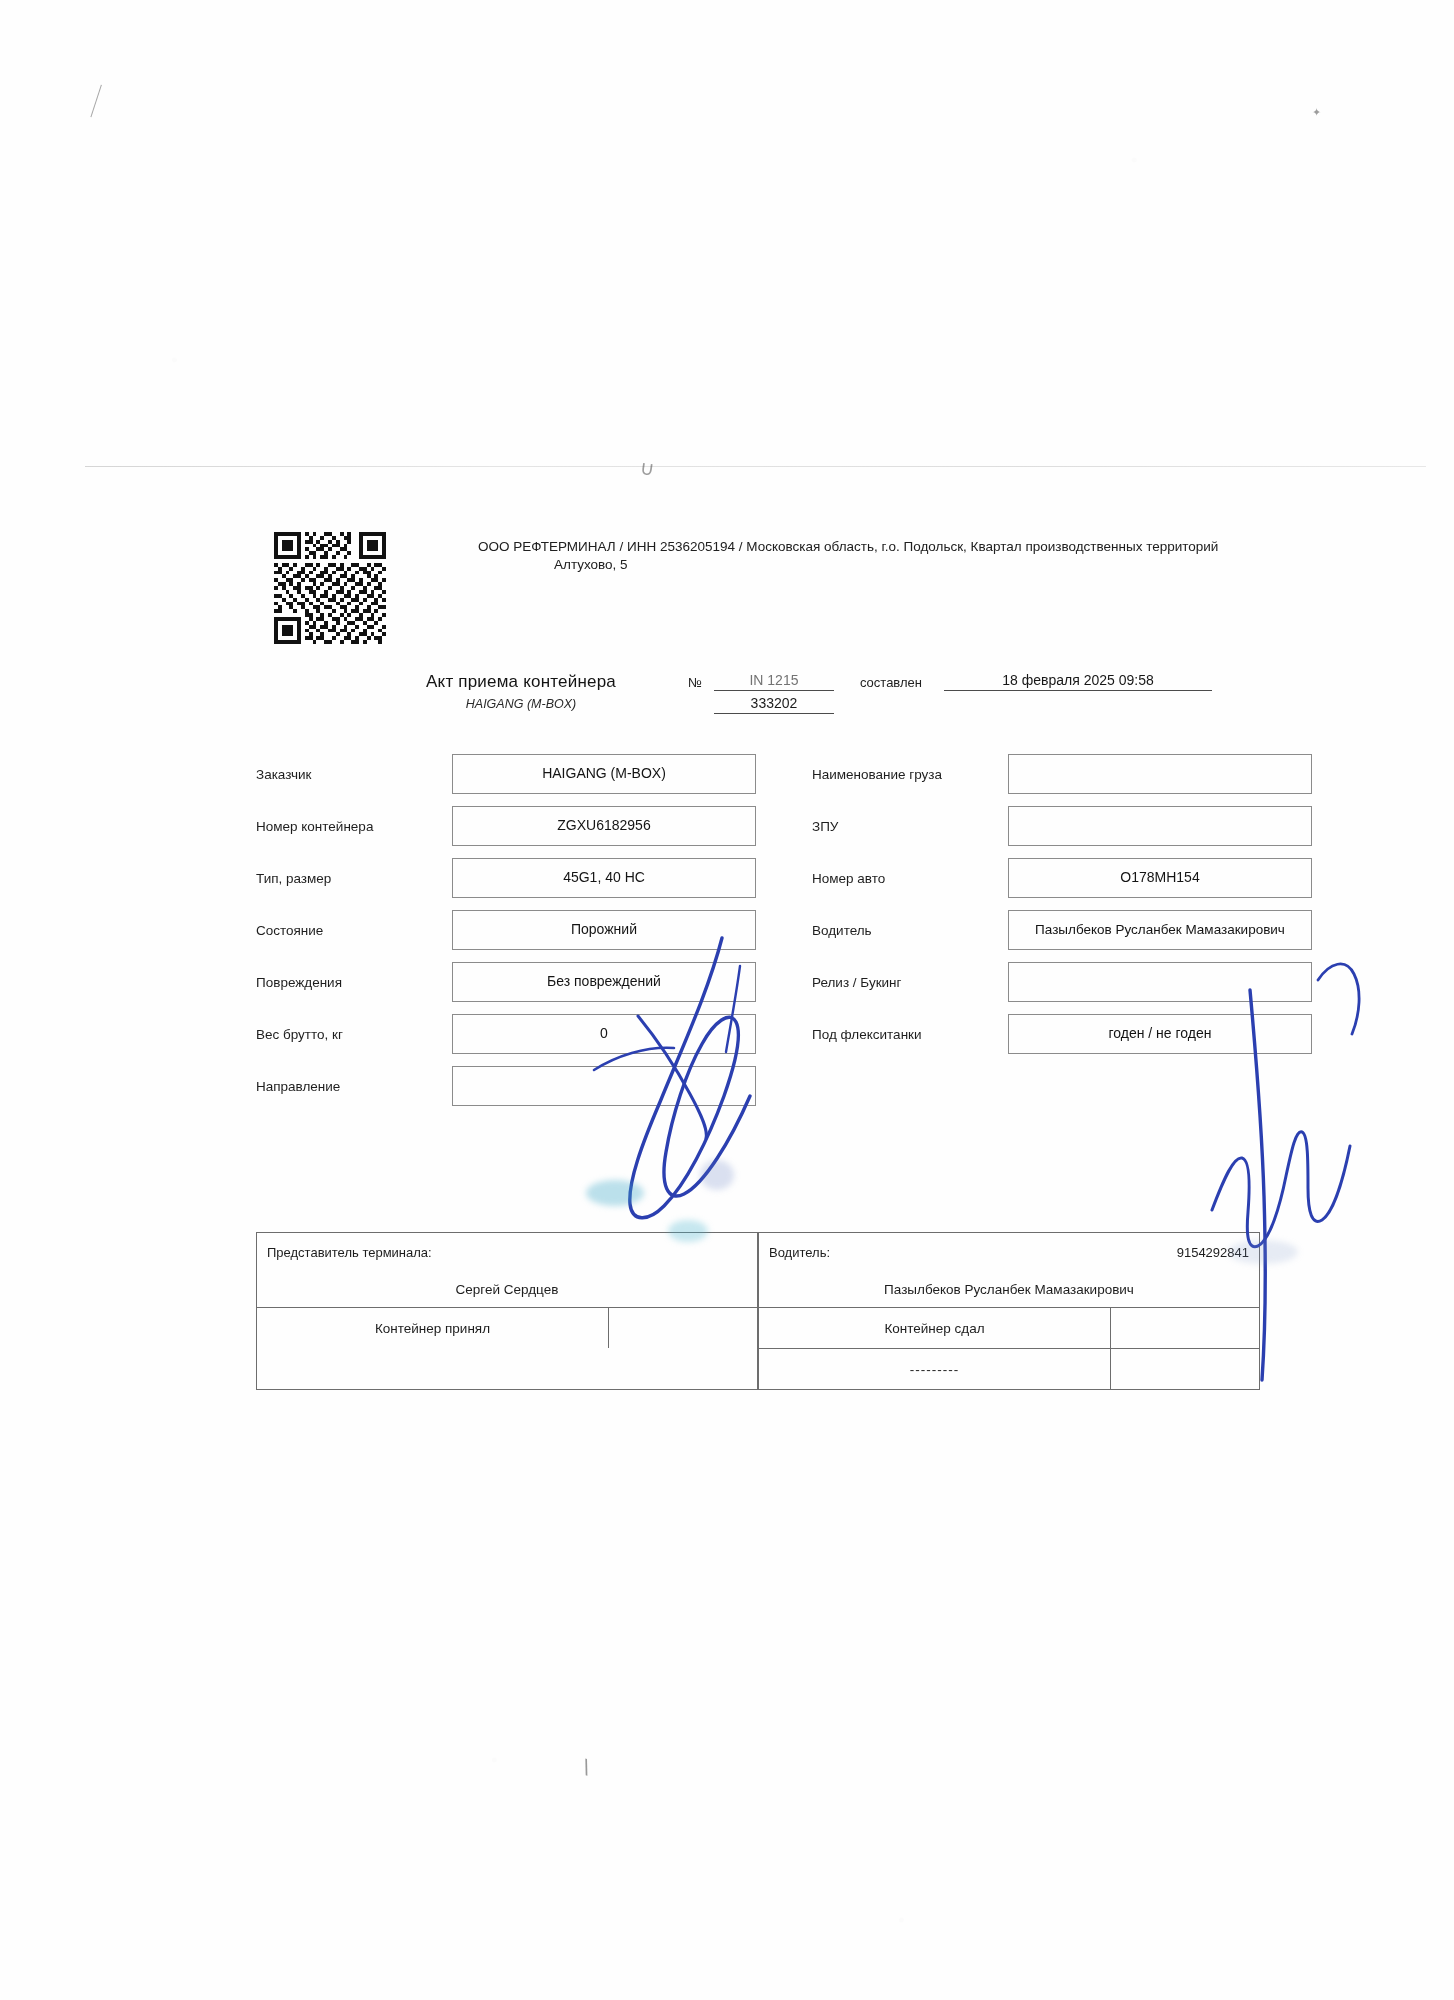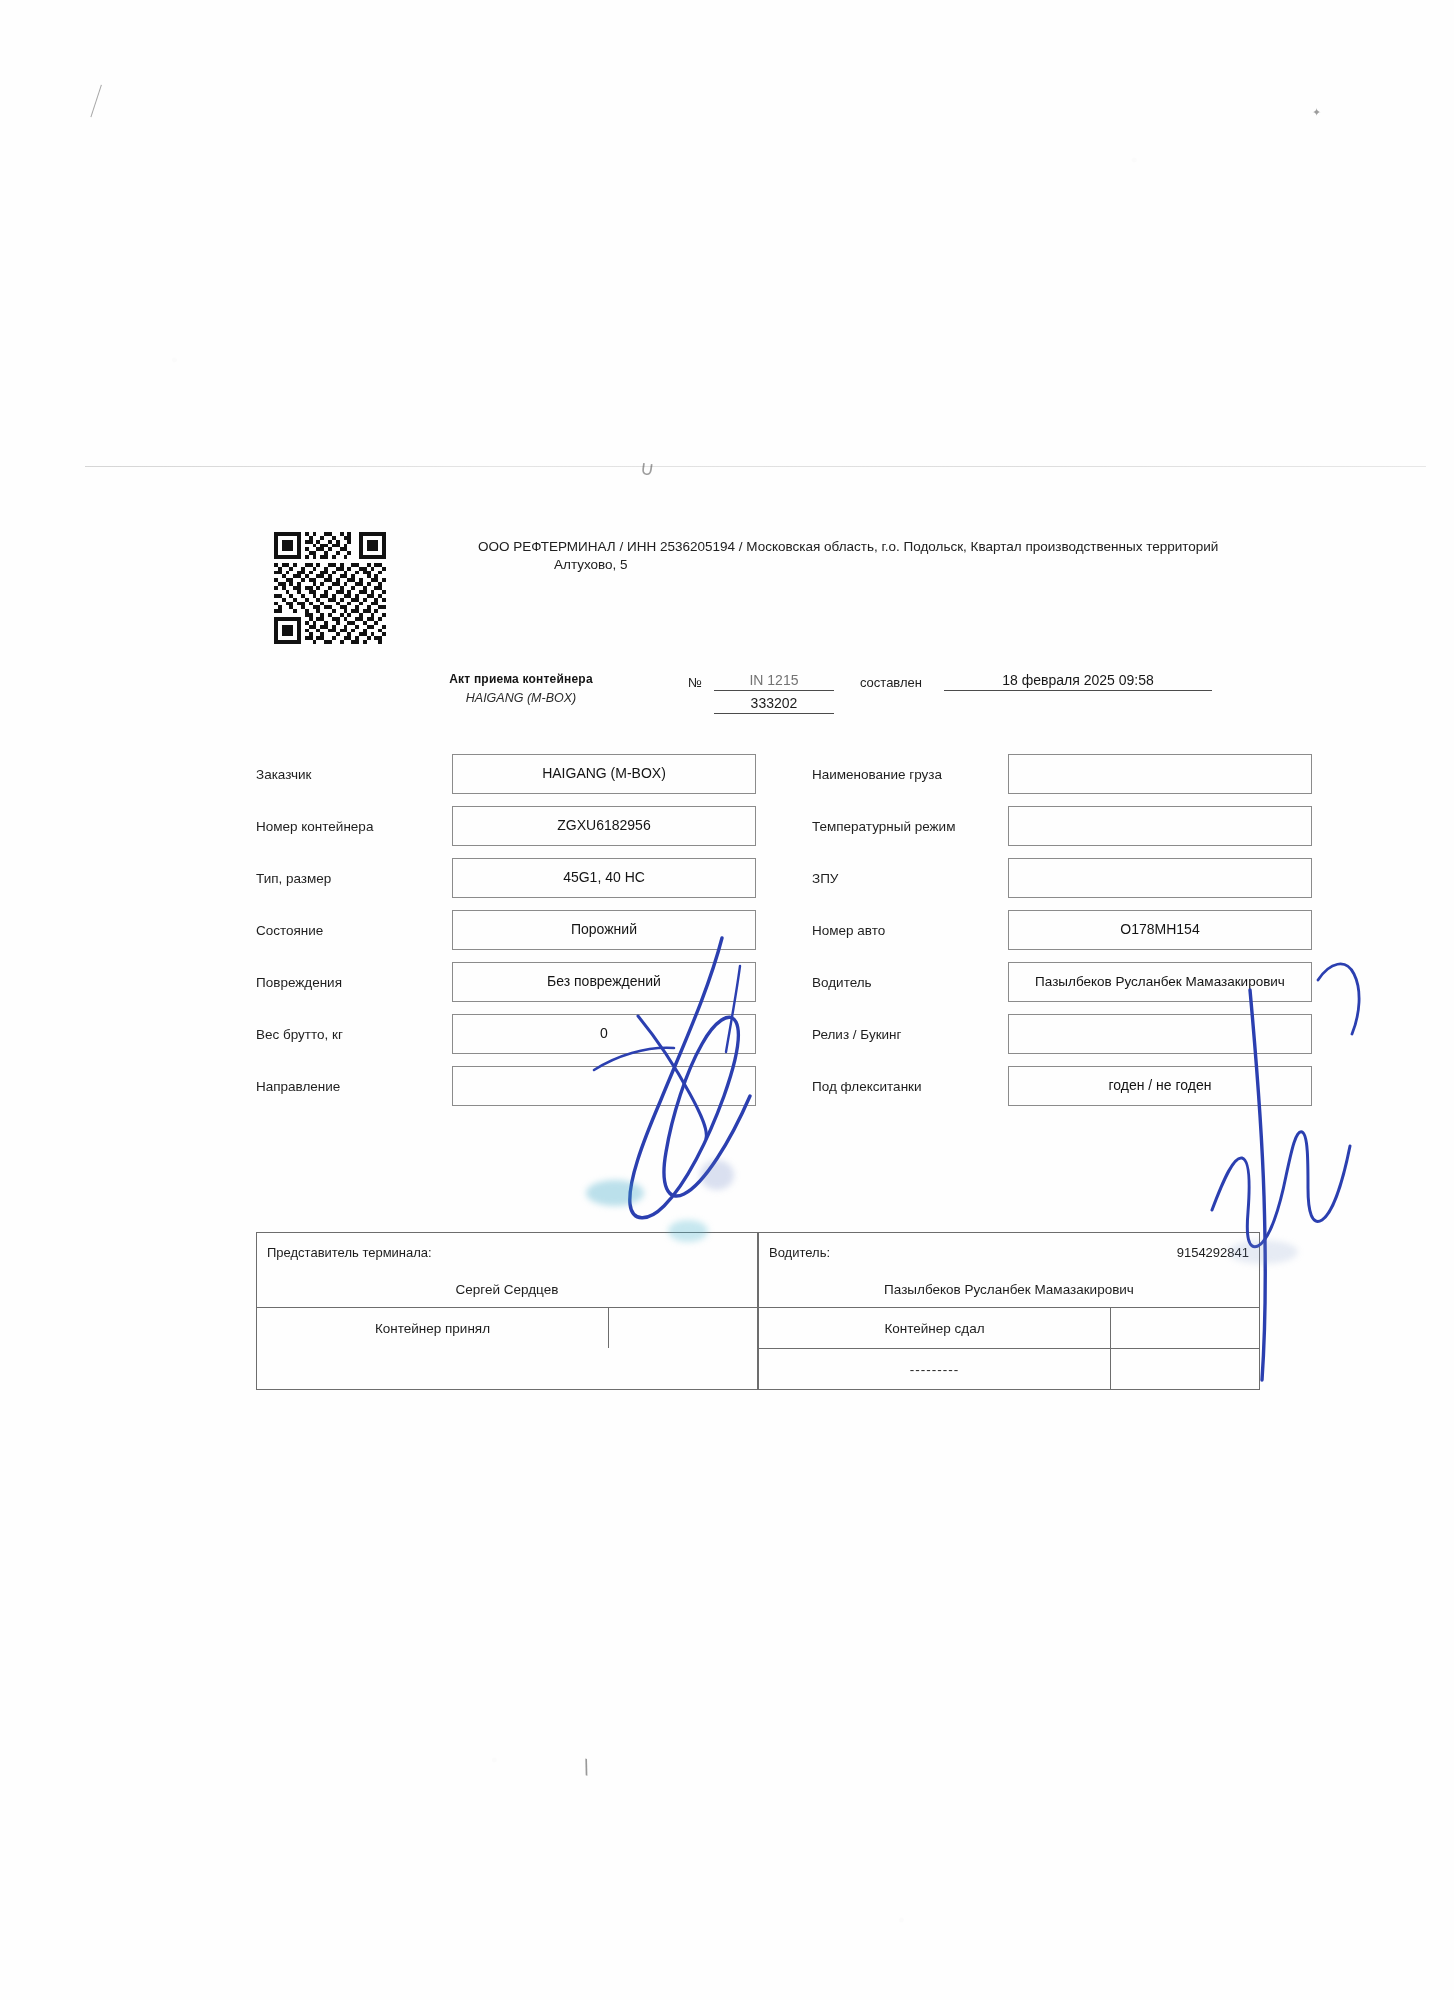--- a/index.html
+++ b/index.html
@@ -115,22 +115,22 @@
     display: flex;
     align-items: flex-start;
     margin-top: 28px;
     margin-left: 142px;
   }
   .title-block {
     width: 246px;
     text-align: center;
   }
   .doc-title {
-    font-size: 12px;
-    font-weight: bold;
+    font-size: 17px;
+    font-weight: normal;
     letter-spacing: .2px;
     color: #141414;
   }
   .doc-subtitle {
     font-size: 12.5px;
     font-style: italic;
     margin-top: 5px;
     color: #2a2a2a;
   }
   .num-label {
@@ -578,24 +578,20 @@
         <div class="fbox"></div>
       </div>
     </div>
 
     <div class="col col-right">
       <div class="frow">
         <div class="flabel">Наименование груза</div>
         <div class="fbox"></div>
       </div>
       <div class="frow">
-        <div class="flabel">Температурный режим</div>
-        <div class="fbox"></div>
-      </div>
-      <div class="frow">
         <div class="flabel">ЗПУ</div>
         <div class="fbox"></div>
       </div>
       <div class="frow">
         <div class="flabel">Номер авто</div>
         <div class="fbox">O178MH154</div>
       </div>
       <div class="frow">
         <div class="flabel">Водитель</div>
         <div class="fbox two-line">Пазылбеков Русланбек Мамазакирович</div>

